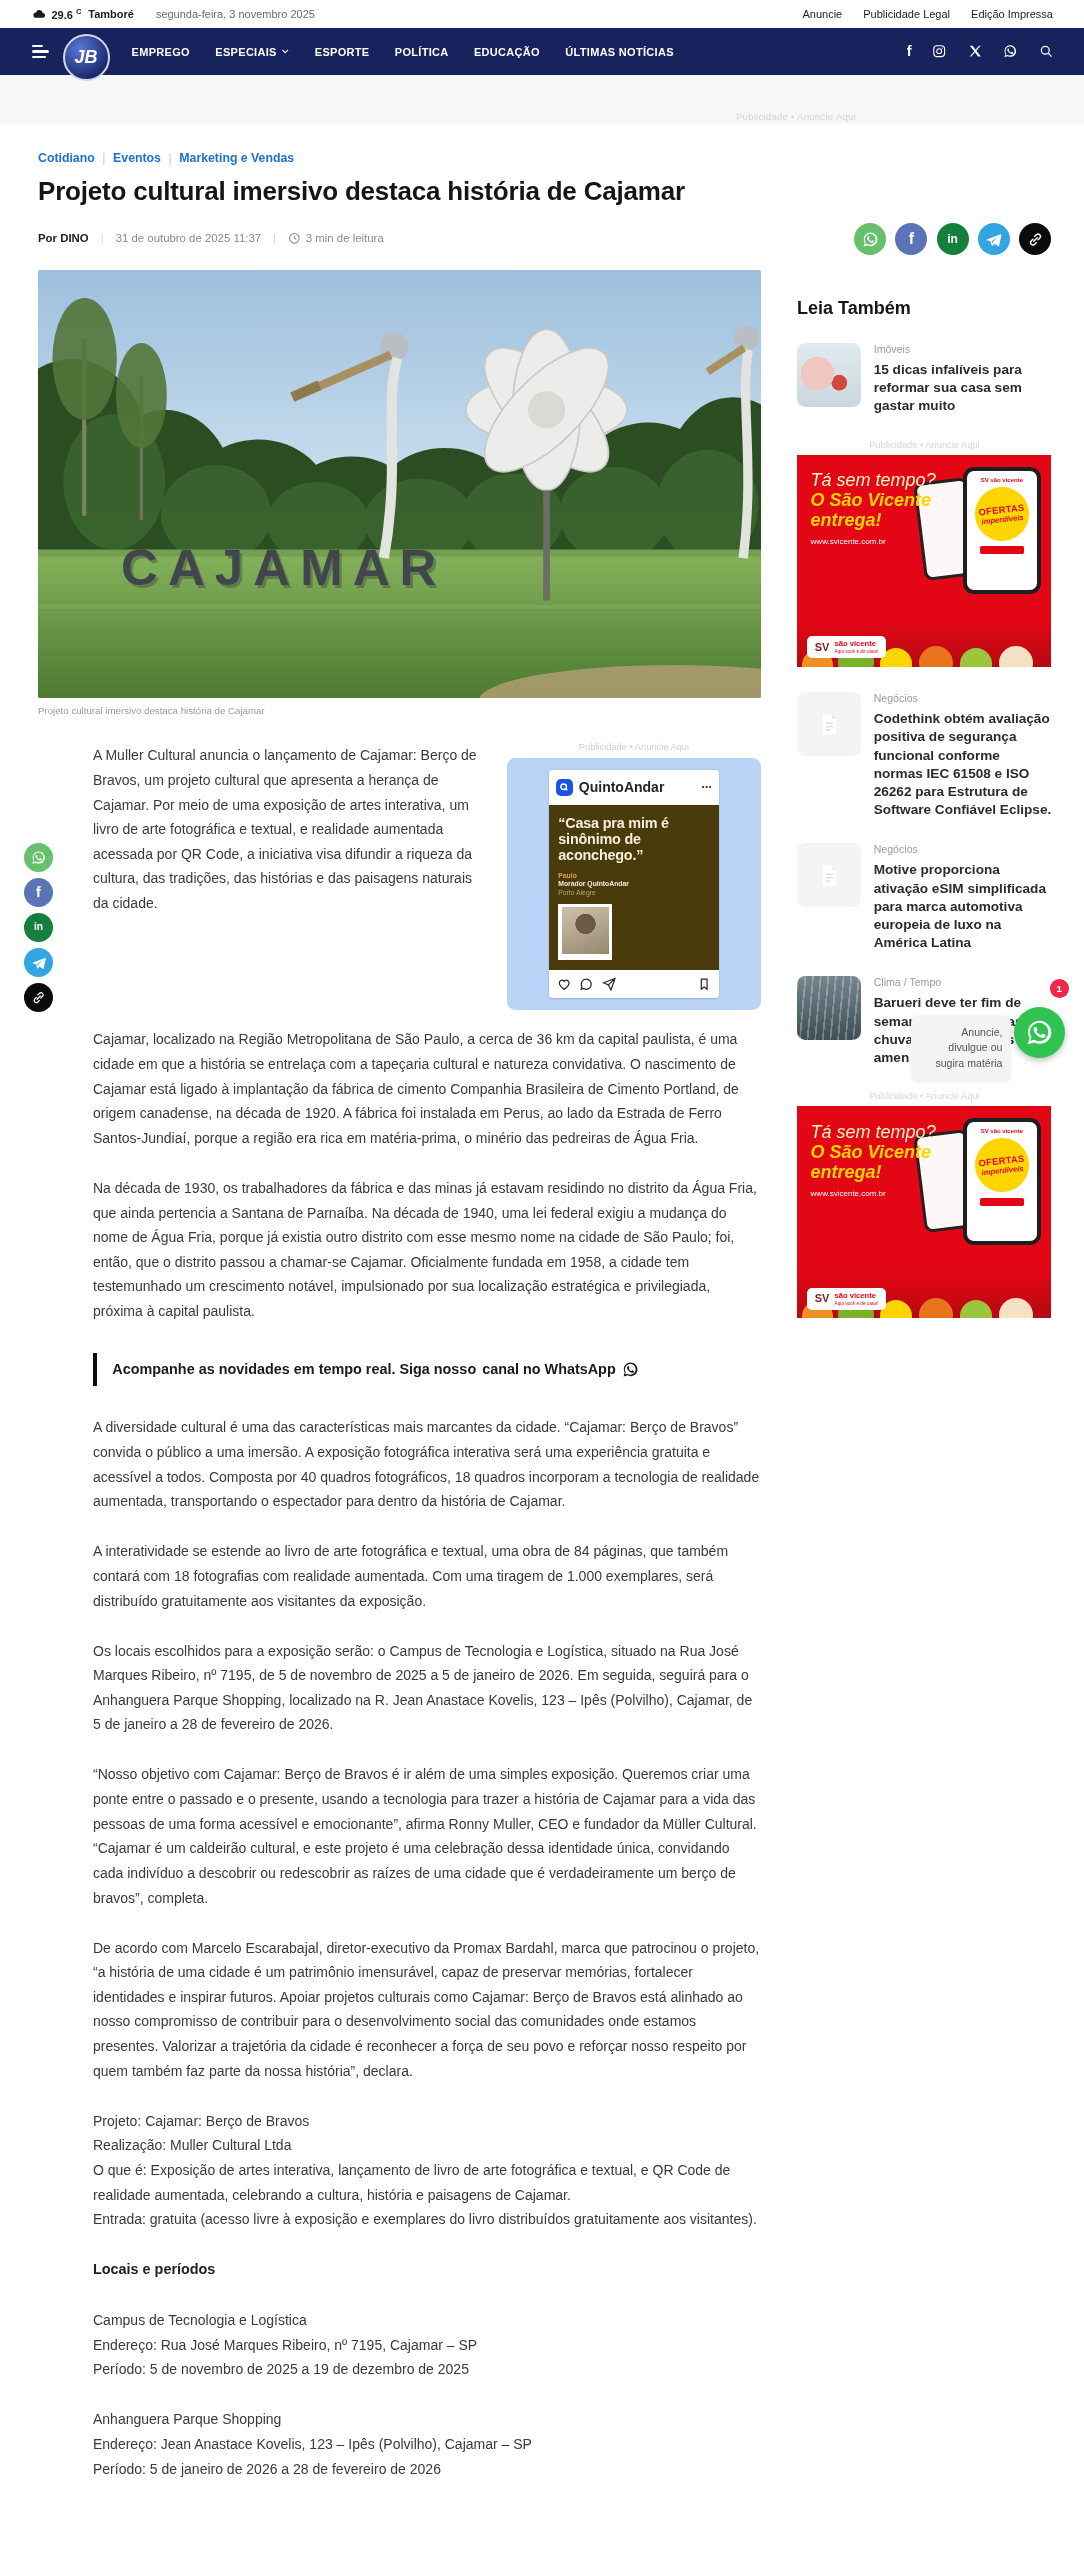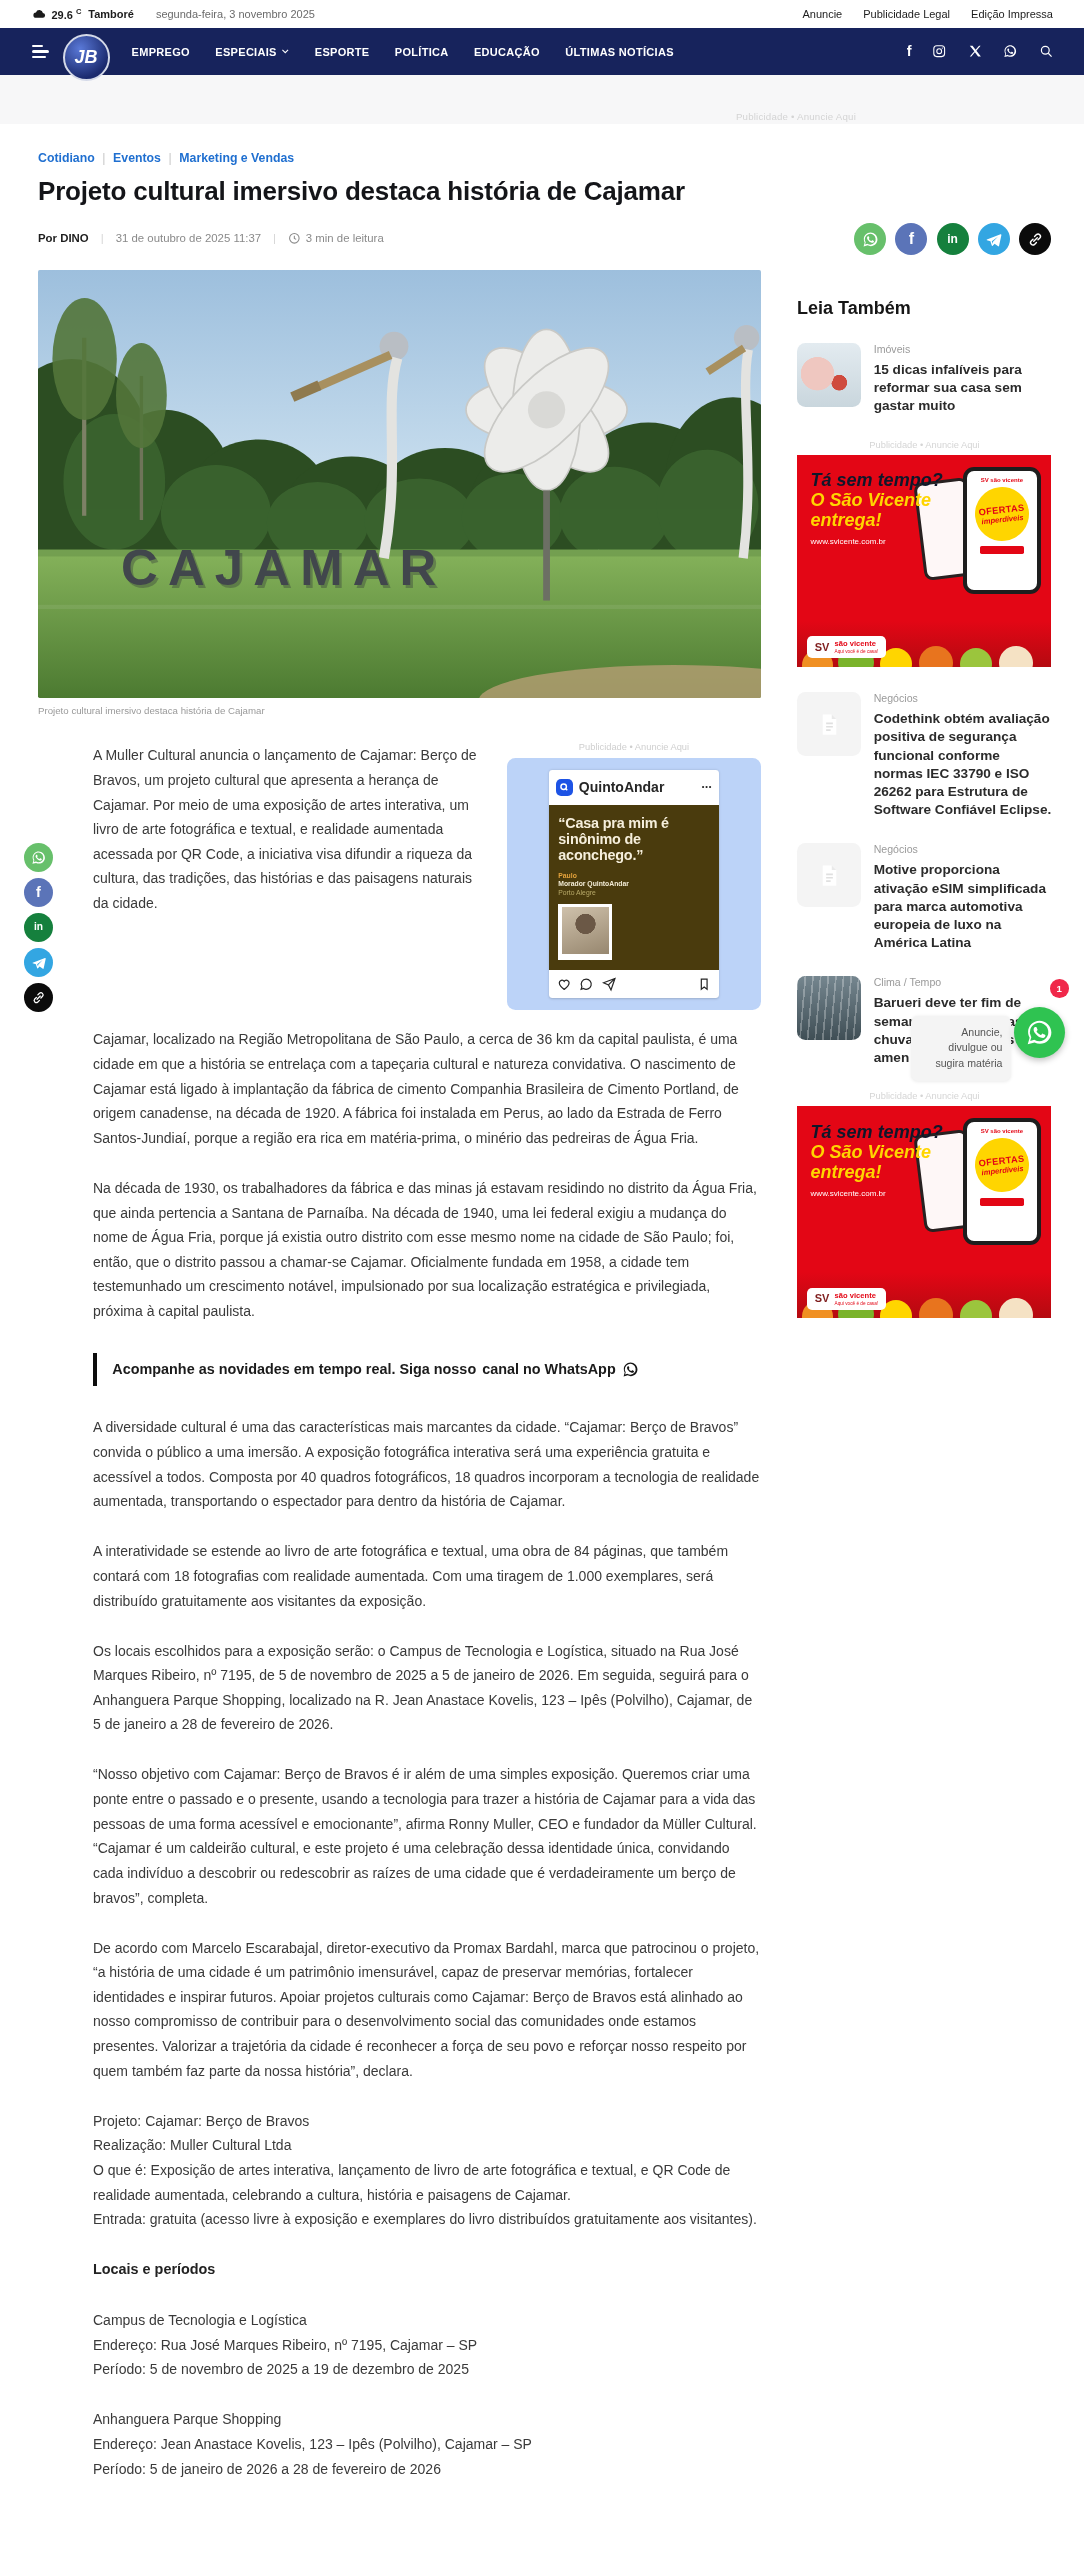--- a/index.html
+++ b/index.html
@@ -107,21 +107,21 @@
 .thumb{width:64px;height:64px;border-radius:8.5px;flex-shrink:0;overflow:hidden;display:flex;align-items:center;justify-content:center}
 .thumb.doc{background:#f4f4f4}
 .thumb.piggy{background:radial-gradient(circle at 32% 48%,#efc7c0 0 30%,rgba(0,0,0,0) 31%),radial-gradient(circle at 66% 62%,#cf4b3e 0 13%,rgba(0,0,0,0) 14%),linear-gradient(180deg,#e3ebf0,#c9d6dd)}
 .thumb.rain{background:repeating-linear-gradient(95deg,rgba(255,255,255,.28) 0 1.7px,rgba(255,255,255,0) 1.7px 7.6px),linear-gradient(180deg,#75868f,#3f4e55)}
 .si-cat{font-size:10.6px;color:#9a9a9a;margin-bottom:6px}
 .si-title{font-size:13.6px;font-weight:600;color:#2b2b2b;line-height:1.34}
 
 .side-adlabel{text-align:center;font-size:9.3px;color:#d5d5d5;margin-bottom:5.1px}
 .sv-ad{position:relative;width:254px;height:212px;background:#e30615;overflow:hidden;margin-bottom:25.4px;cursor:pointer}
 .sv-copy{position:absolute;left:13.6px;top:15.3px;z-index:2}
-.sv-l1{font-size:18px;font-weight:700;font-style:italic;color:#0f172a;line-height:1.12}
+.sv-l1{font-size:18px;font-weight:400;font-style:italic;color:#fef9c3;line-height:1.12}
 .sv-l2{font-size:18px;font-weight:800;font-style:italic;color:#ffd500;line-height:1.12}
 .sv-url{margin-top:6.8px;font-size:8px;color:#fff}
 .sv-phone2{position:absolute;right:78px;top:25.4px;width:54px;height:98px;background:#fff;border:3.4px solid #222;border-radius:8.5px;transform:rotate(-7deg);opacity:.97}
 .sv-phone{position:absolute;right:10.2px;top:12px;width:78px;height:127px;background:#fff;border:4.2px solid #1e1e1e;border-radius:11px;display:flex;flex-direction:column;align-items:center;padding-top:6px;z-index:3}
 .ph-logo{font-size:6px;font-weight:800;color:#e30615}
 .sv-burst{margin-top:4.2px;width:54px;height:54px;border-radius:50%;background:#ffd500;display:flex;flex-direction:column;align-items:center;justify-content:center;transform:rotate(-6deg)}
 .sv-burst .o1{font-size:9.3px;font-weight:800;color:#e30615;letter-spacing:0.3px}
 .sv-burst .o2{font-size:7.6px;font-style:italic;font-weight:700;color:#e30615}
 .ph-bar{margin-top:5.1px;width:44px;height:8.5px;background:#e30615;border-radius:1.7px}
 .sv-grocer{position:absolute;left:0;right:0;bottom:0;height:46px;background:linear-gradient(180deg,rgba(0,0,0,0),rgba(60,20,5,.28));z-index:1}
@@ -503,21 +503,21 @@
       <svg viewBox="0 0 24 24" width="27" height="27">
           <path d="M6 3h8l4 4v14H6z" fill="#fff"></path>
           <path d="M14 3l4 4h-4z" fill="#e9e9e9"></path>
           <g stroke="#e0e0e0" stroke-width="1.4">
             <path d="M9 11h6M9 14h6M9 17h4"></path>
           </g>
         </svg>
     </div>
     <div>
       <div class="si-cat">Negócios</div>
-      <div class="si-title">Codethink obtém avaliação positiva de segurança funcional conforme normas IEC 33790 e ISO 26262 para Estrutura de Software Confiável Eclipse.</div>
+      <div class="si-title">Codethink obtém avaliação positiva de segurança funcional conforme normas IEC 61508 e ISO 26262 para Estrutura de Software Confiável Eclipse.</div>
     </div>
   </div>
 
   <div class="side-item">
     <div class="thumb doc">
       <svg viewBox="0 0 24 24" width="27" height="27">
           <path d="M6 3h8l4 4v14H6z" fill="#fff"></path>
           <path d="M14 3l4 4h-4z" fill="#e9e9e9"></path>
           <g stroke="#e0e0e0" stroke-width="1.4">
             <path d="M9 11h6M9 14h6M9 17h4"></path>

